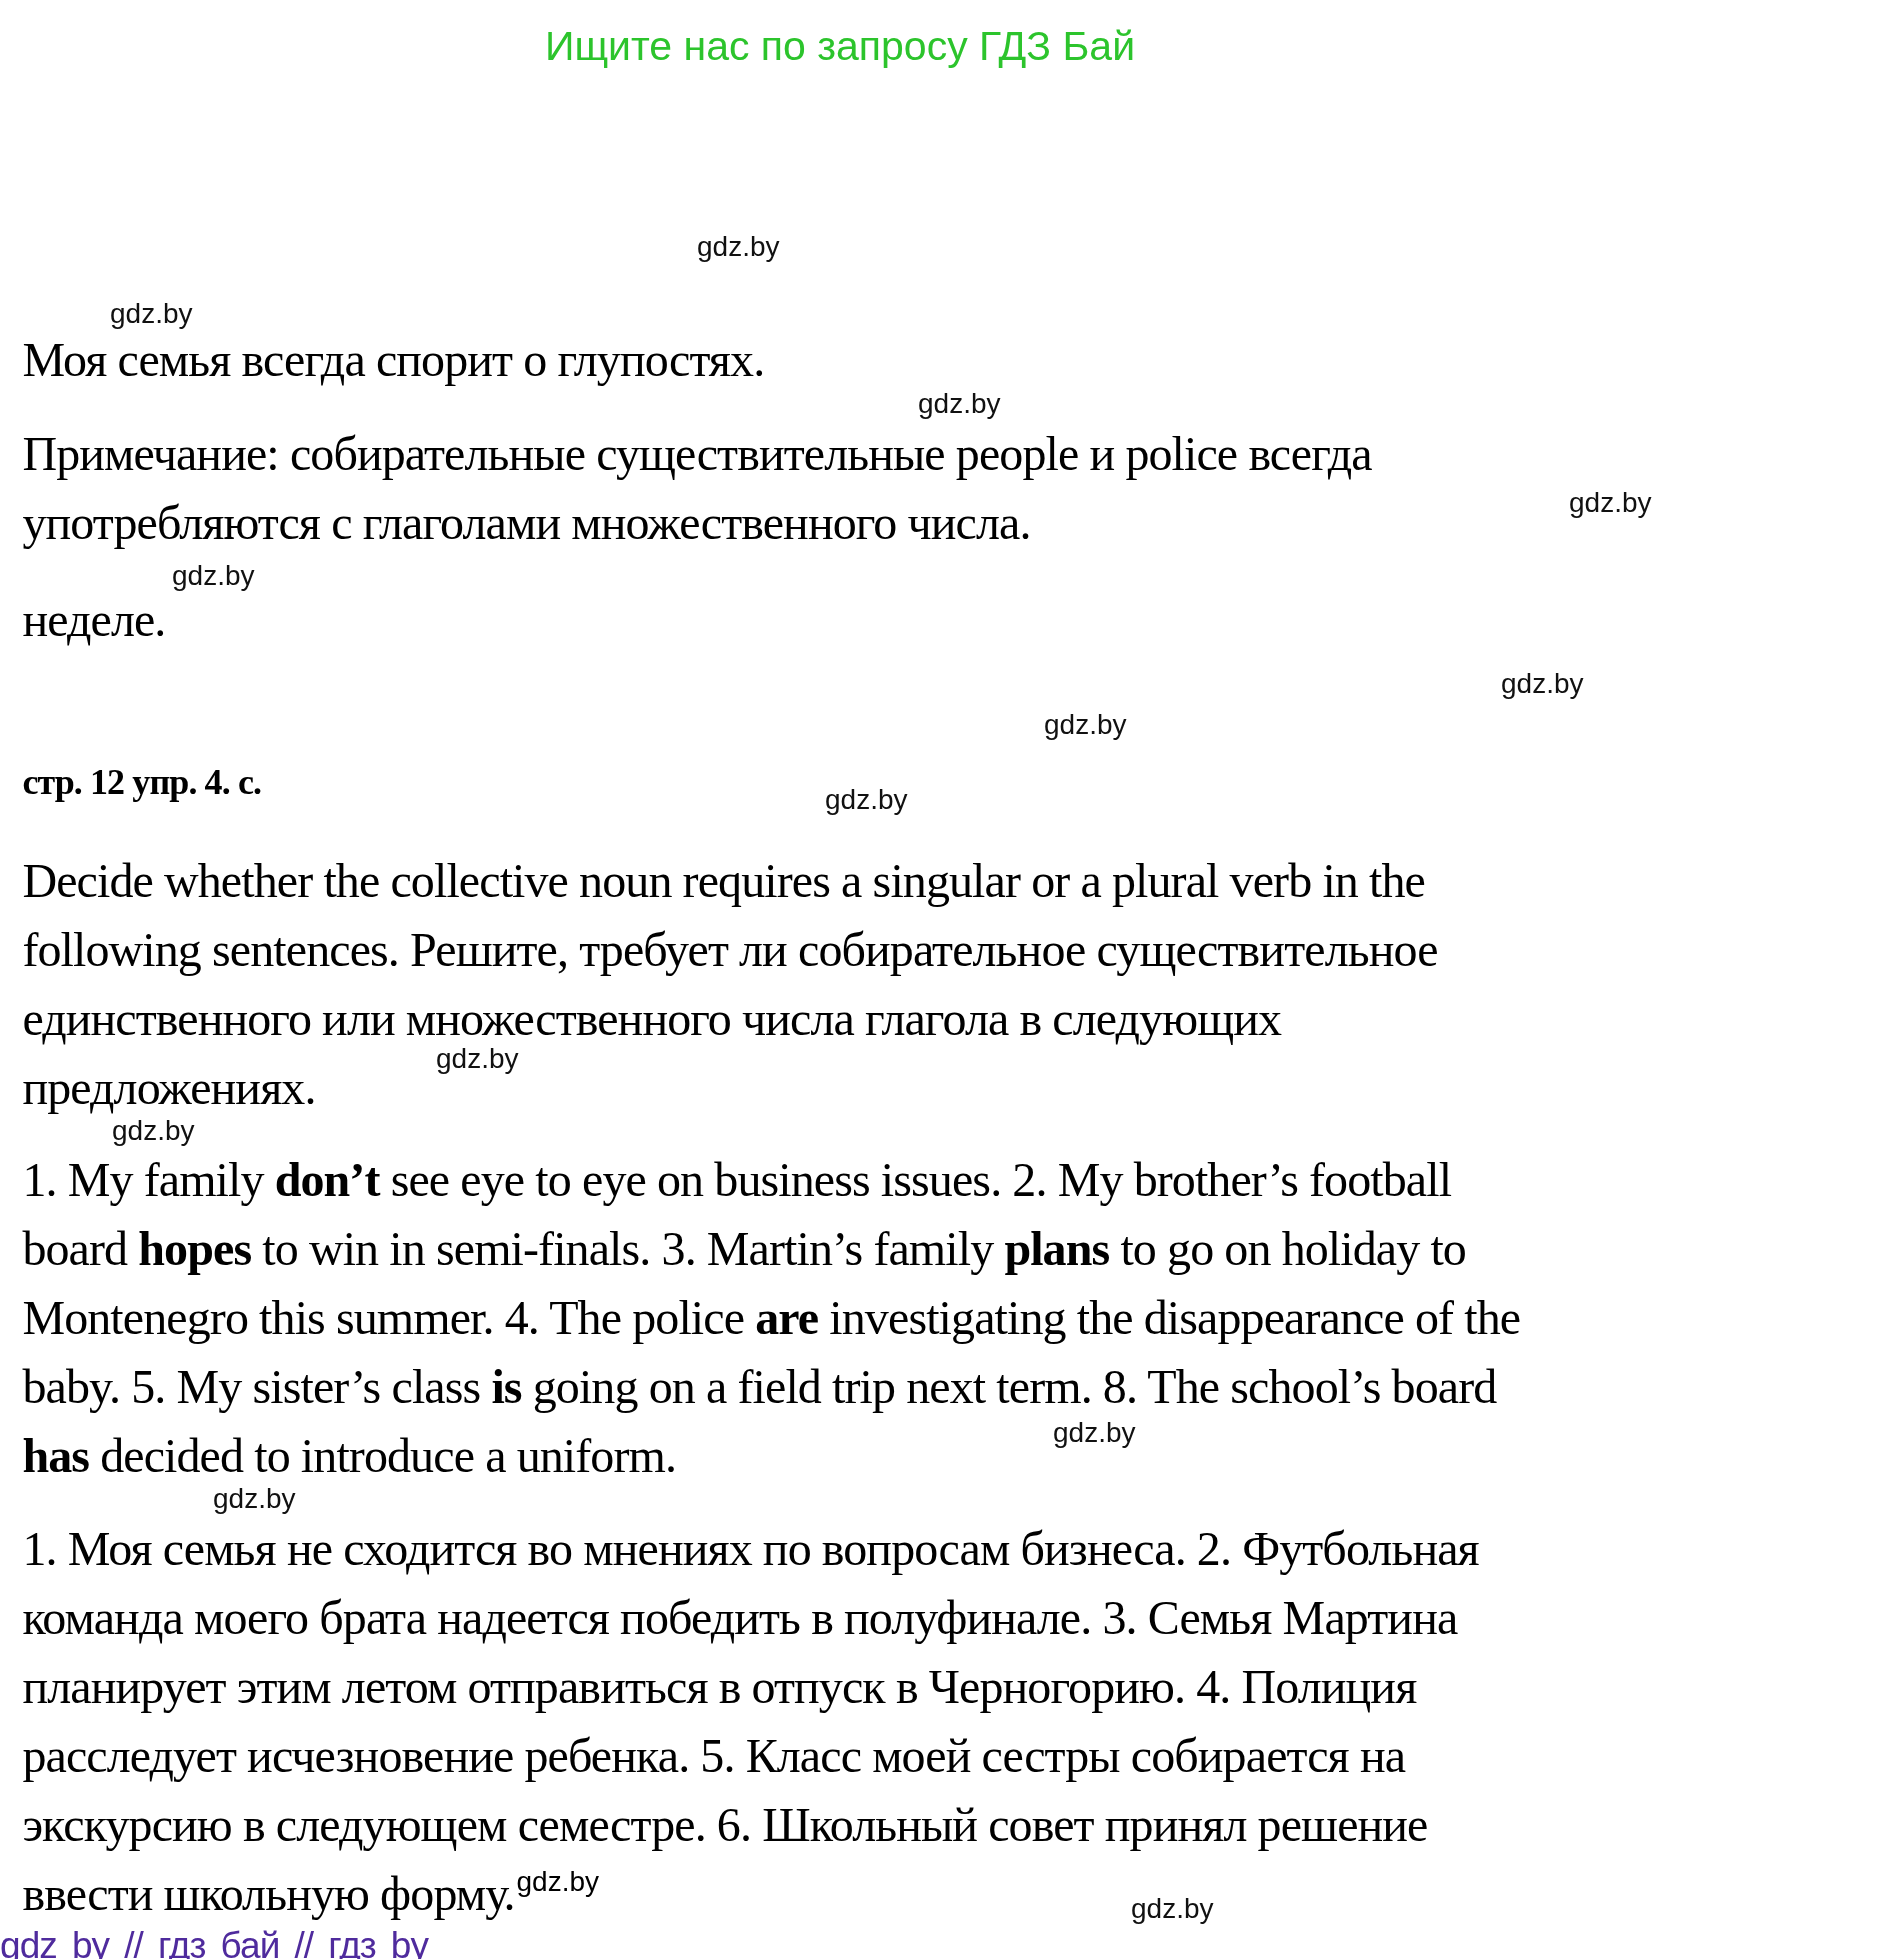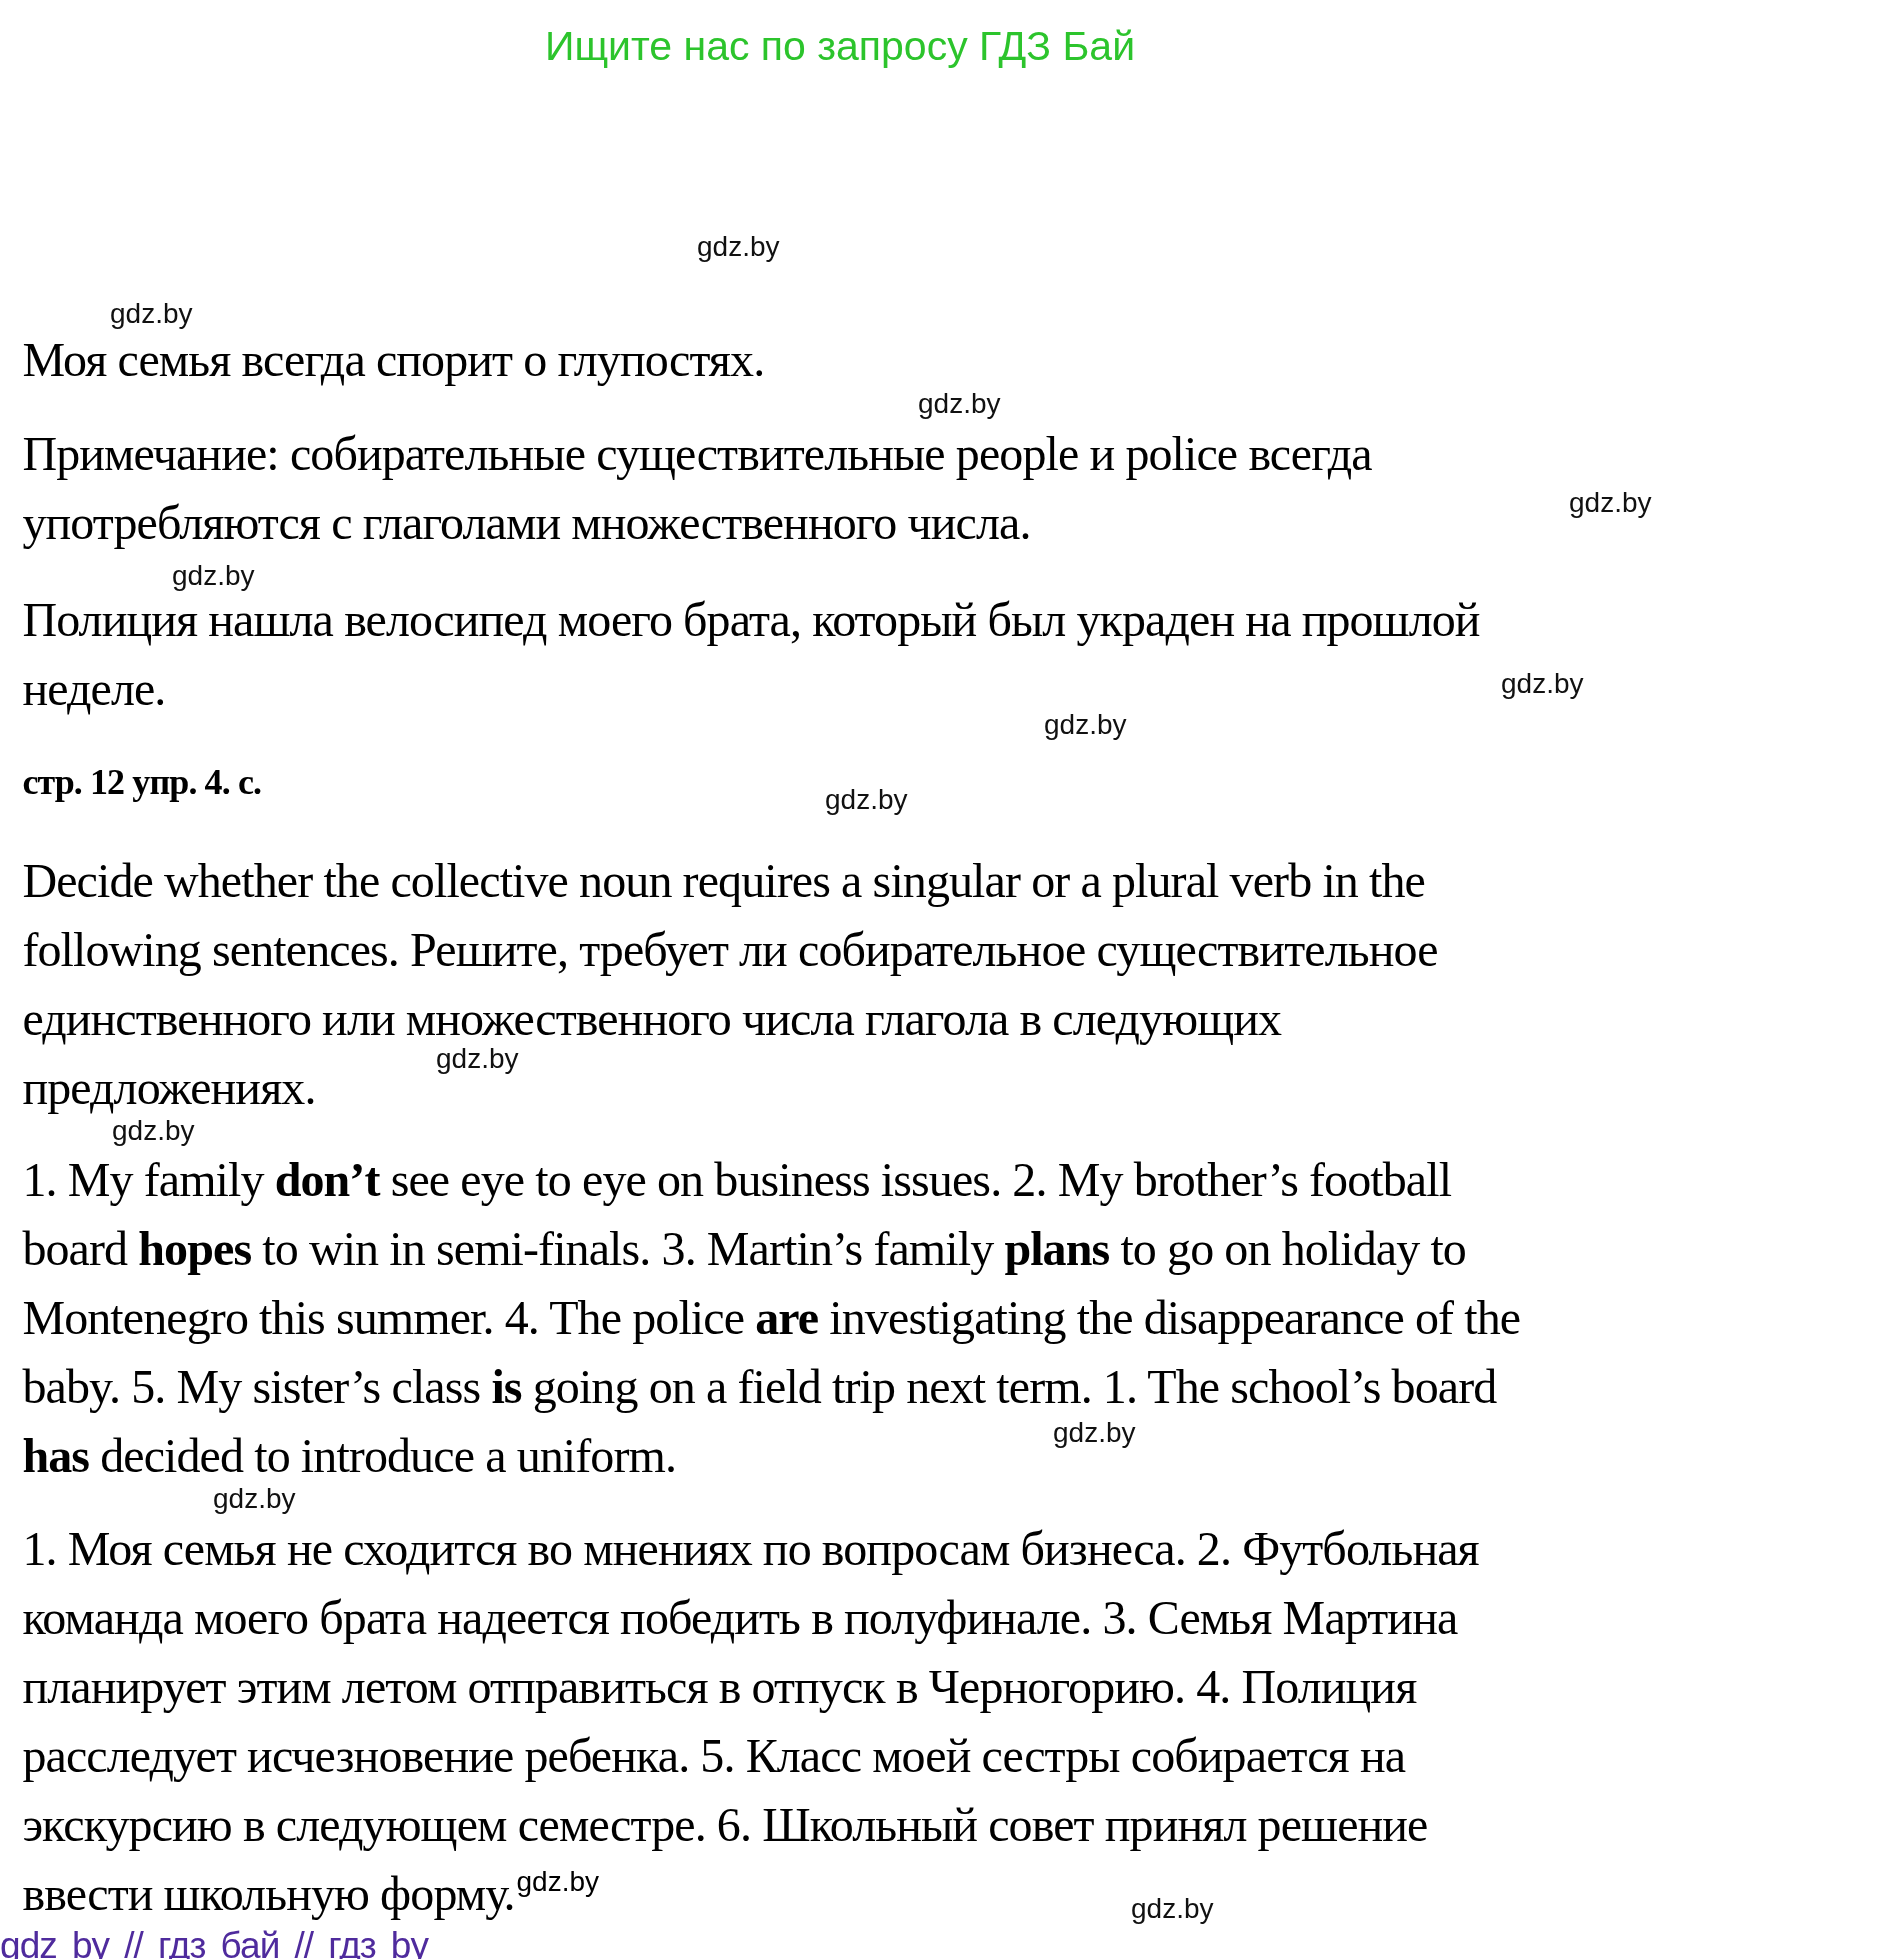--- a/index.html
+++ b/index.html
@@ -88,38 +88,37 @@
   <div class="para pos-example1">
       <div class="line"><span>Моя семья всегда спорит о глупостях.</span></div>
     </div>
 
   <div class="para pos-note">
       <div class="line"><span>Примечание: собирательные существительные people и police всегда</span></div>
       <div class="line"><span>употребляются с глаголами множественного числа.</span></div>
     </div>
 
   <div class="para pos-example2">
-      <div class="line"><span>Полиция нашла велосипед моего брата, который был украден на прошлой</span></div>
       <div class="line"><span>неделе.</span></div>
     </div>
 
   <div class="heading pos-heading">стр. 12 упр. 4. с.</div>
 
   <div class="para pos-task">
       <div class="line"><span>Decide whether the collective noun requires a singular or a plural verb in the</span></div>
       <div class="line"><span>following sentences. Решите, требует ли собирательное существительное</span></div>
       <div class="line"><span>единственного или множественного числа глагола в следующих</span></div>
       <div class="line"><span>предложениях.</span></div>
     </div>
 
   <div class="para pos-en">
       <div class="line"><span>1. My family </span><span class="b">don’t</span><span> see eye to eye on business issues. 2. My brother’s football</span></div>
       <div class="line"><span>board </span><span class="b">hopes</span><span> to win in semi-finals. 3. Martin’s family </span><span class="b">plans</span><span> to go on holiday to</span></div>
       <div class="line"><span>Montenegro this summer. 4. The police </span><span class="b">are</span><span> investigating the disappearance of the</span></div>
-      <div class="line"><span>baby. 5. My sister’s class </span><span class="b">is</span><span> going on a field trip next term. 1. The school’s board</span></div>
+      <div class="line"><span>baby. 5. My sister’s class </span><span class="b">is</span><span> going on a field trip next term. 8. The school’s board</span></div>
       <div class="line"><span class="b">has</span><span> decided to introduce a uniform.</span></div>
     </div>
 
   <div class="para pos-ru">
       <div class="line"><span>1. Моя семья не сходится во мнениях по вопросам бизнеса. 2. Футбольная</span></div>
       <div class="line"><span>команда моего брата надеется победить в полуфинале. 3. Семья Мартина</span></div>
       <div class="line"><span>планирует этим летом отправиться в отпуск в Черногорию. 4. Полиция</span></div>
       <div class="line"><span>расследует исчезновение ребенка. 5. Класс моей сестры собирается на</span></div>
       <div class="line"><span>экскурсию в следующем семестре. 6. Школьный совет принял решение</span></div>
       <div class="line"><span>ввести школьную форму.</span><span class="wm-sup">gdz.by</span></div>

